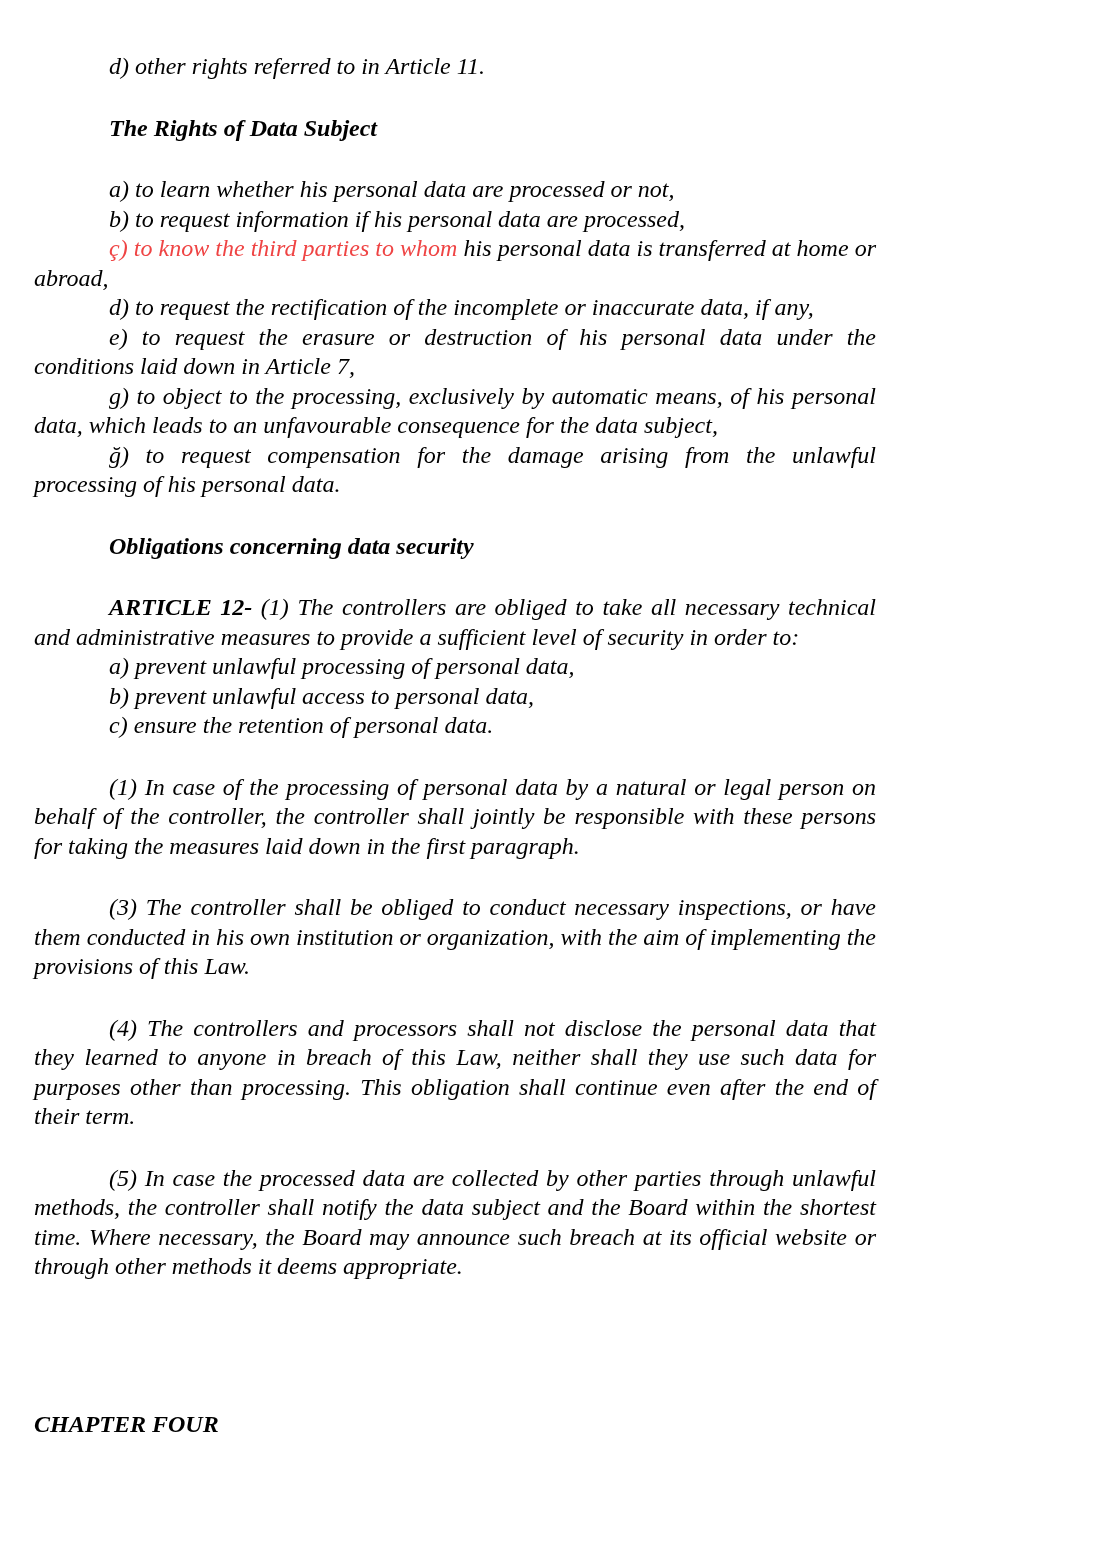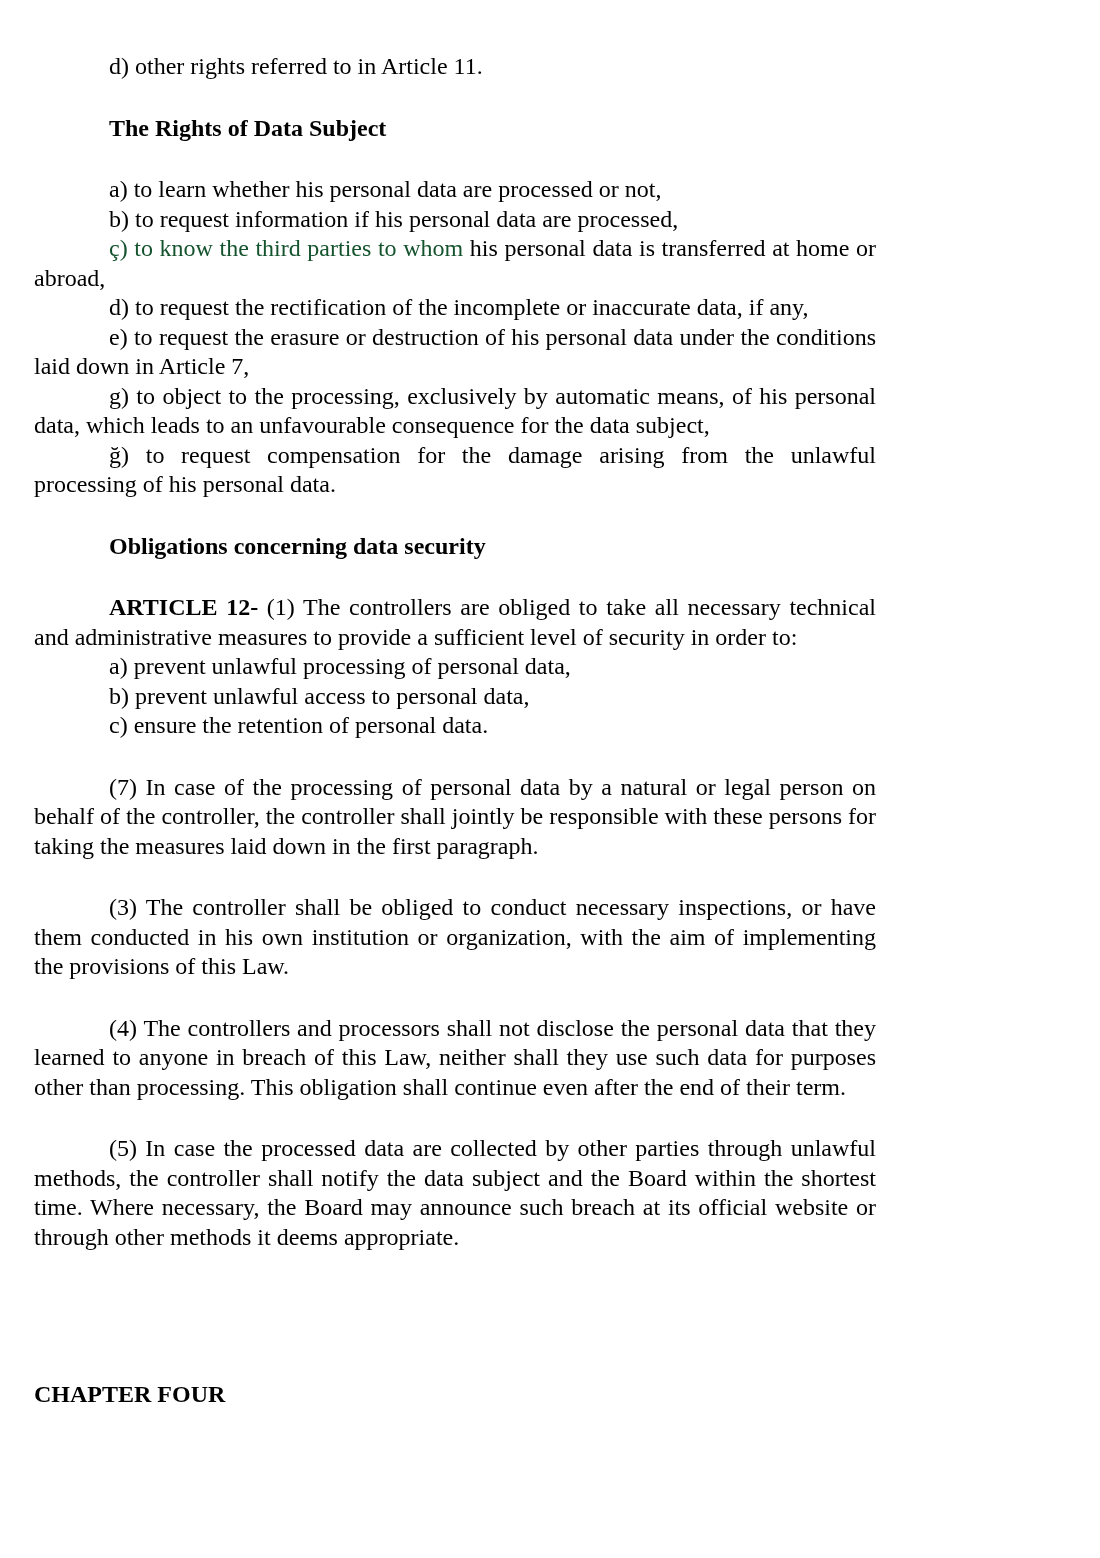--- a/index.html
+++ b/index.html
@@ -15,20 +15,21 @@
   .doc {
     box-sizing: border-box;
     width: 964px;
     height: 1558px;
     padding: 52px 88px 20px 34px;
     font-family: "Liberation Serif", "DejaVu Serif", serif;
     font-size: 24px;
     line-height: 29.5px;
     color: #000000;
     text-align: justify;
+    font-style: italic;
   }
   .para {
     margin: 0;
     text-indent: 75px;
   }
   .para.heading {
     font-weight: bold;
     text-align: left;
   }
   .para.chapter {
@@ -37,21 +38,21 @@
     text-indent: 0;
     margin-right: -54px; 
   }
   .blank {
     height: 32px;
   }
   b.art {
     font-weight: bold;
   }
   .light {
-    color: #14532d;
+    color: #ef4444;
     font-weight: normal;
   }
 </style>
 </head>
 <body>
 
 <div class="doc">
   <div>
       <p class="para body"><span>d) other rights referred to in Article 11.</span></p>
       <div class="blank"></div>
@@ -65,21 +66,21 @@
       <p class="para body"><span>g) to object to the processing, exclusively by automatic means, of his personal data, which leads to an unfavourable consequence for the data subject,</span></p>
       <p class="para body"><span>ğ) to request compensation for the damage arising from the unlawful processing of his personal data.</span></p>
       <div class="blank"></div>
       <p class="para heading"><span>Obligations concerning data security</span></p>
       <div class="blank"></div>
       <p class="para article"><b class="art">ARTICLE 12-</b><span> (1) The controllers are obliged to take all necessary technical and administrative measures to provide a sufficient level of security in order to:</span></p>
       <p class="para body"><span>a) prevent unlawful processing of personal data,</span></p>
       <p class="para body"><span>b) prevent unlawful access to personal data,</span></p>
       <p class="para body"><span>c) ensure the retention of personal data.</span></p>
       <div class="blank"></div>
-      <p class="para body"><span>(7) In case of the processing of personal data by a natural or legal person on behalf of the controller, the controller shall jointly be responsible with these persons for taking the measures laid down in the first paragraph.</span></p>
+      <p class="para body"><span>(1) In case of the processing of personal data by a natural or legal person on behalf of the controller, the controller shall jointly be responsible with these persons for taking the measures laid down in the first paragraph.</span></p>
       <div class="blank"></div>
       <p class="para body"><span>(3) The controller shall be obliged to conduct necessary inspections, or have them conducted in his own institution or organization, with the aim of implementing the provisions of this Law.</span></p>
       <div class="blank"></div>
       <p class="para body"><span>(4) The controllers and processors shall not disclose the personal data that they learned to anyone in breach of this Law, neither shall they use such data for purposes other than processing. This obligation shall continue even after the end of their term.</span></p>
       <div class="blank"></div>
       <p class="para body"><span>(5) In case the processed data are collected by other parties through unlawful methods, the controller shall notify the data subject and the Board within the shortest time. Where necessary, the Board may announce such breach at its official website or through other methods it deems appropriate.</span></p>
       <div class="blank"></div>
       <div class="blank"></div>
       <div class="blank"></div>
       <div class="blank"></div>

